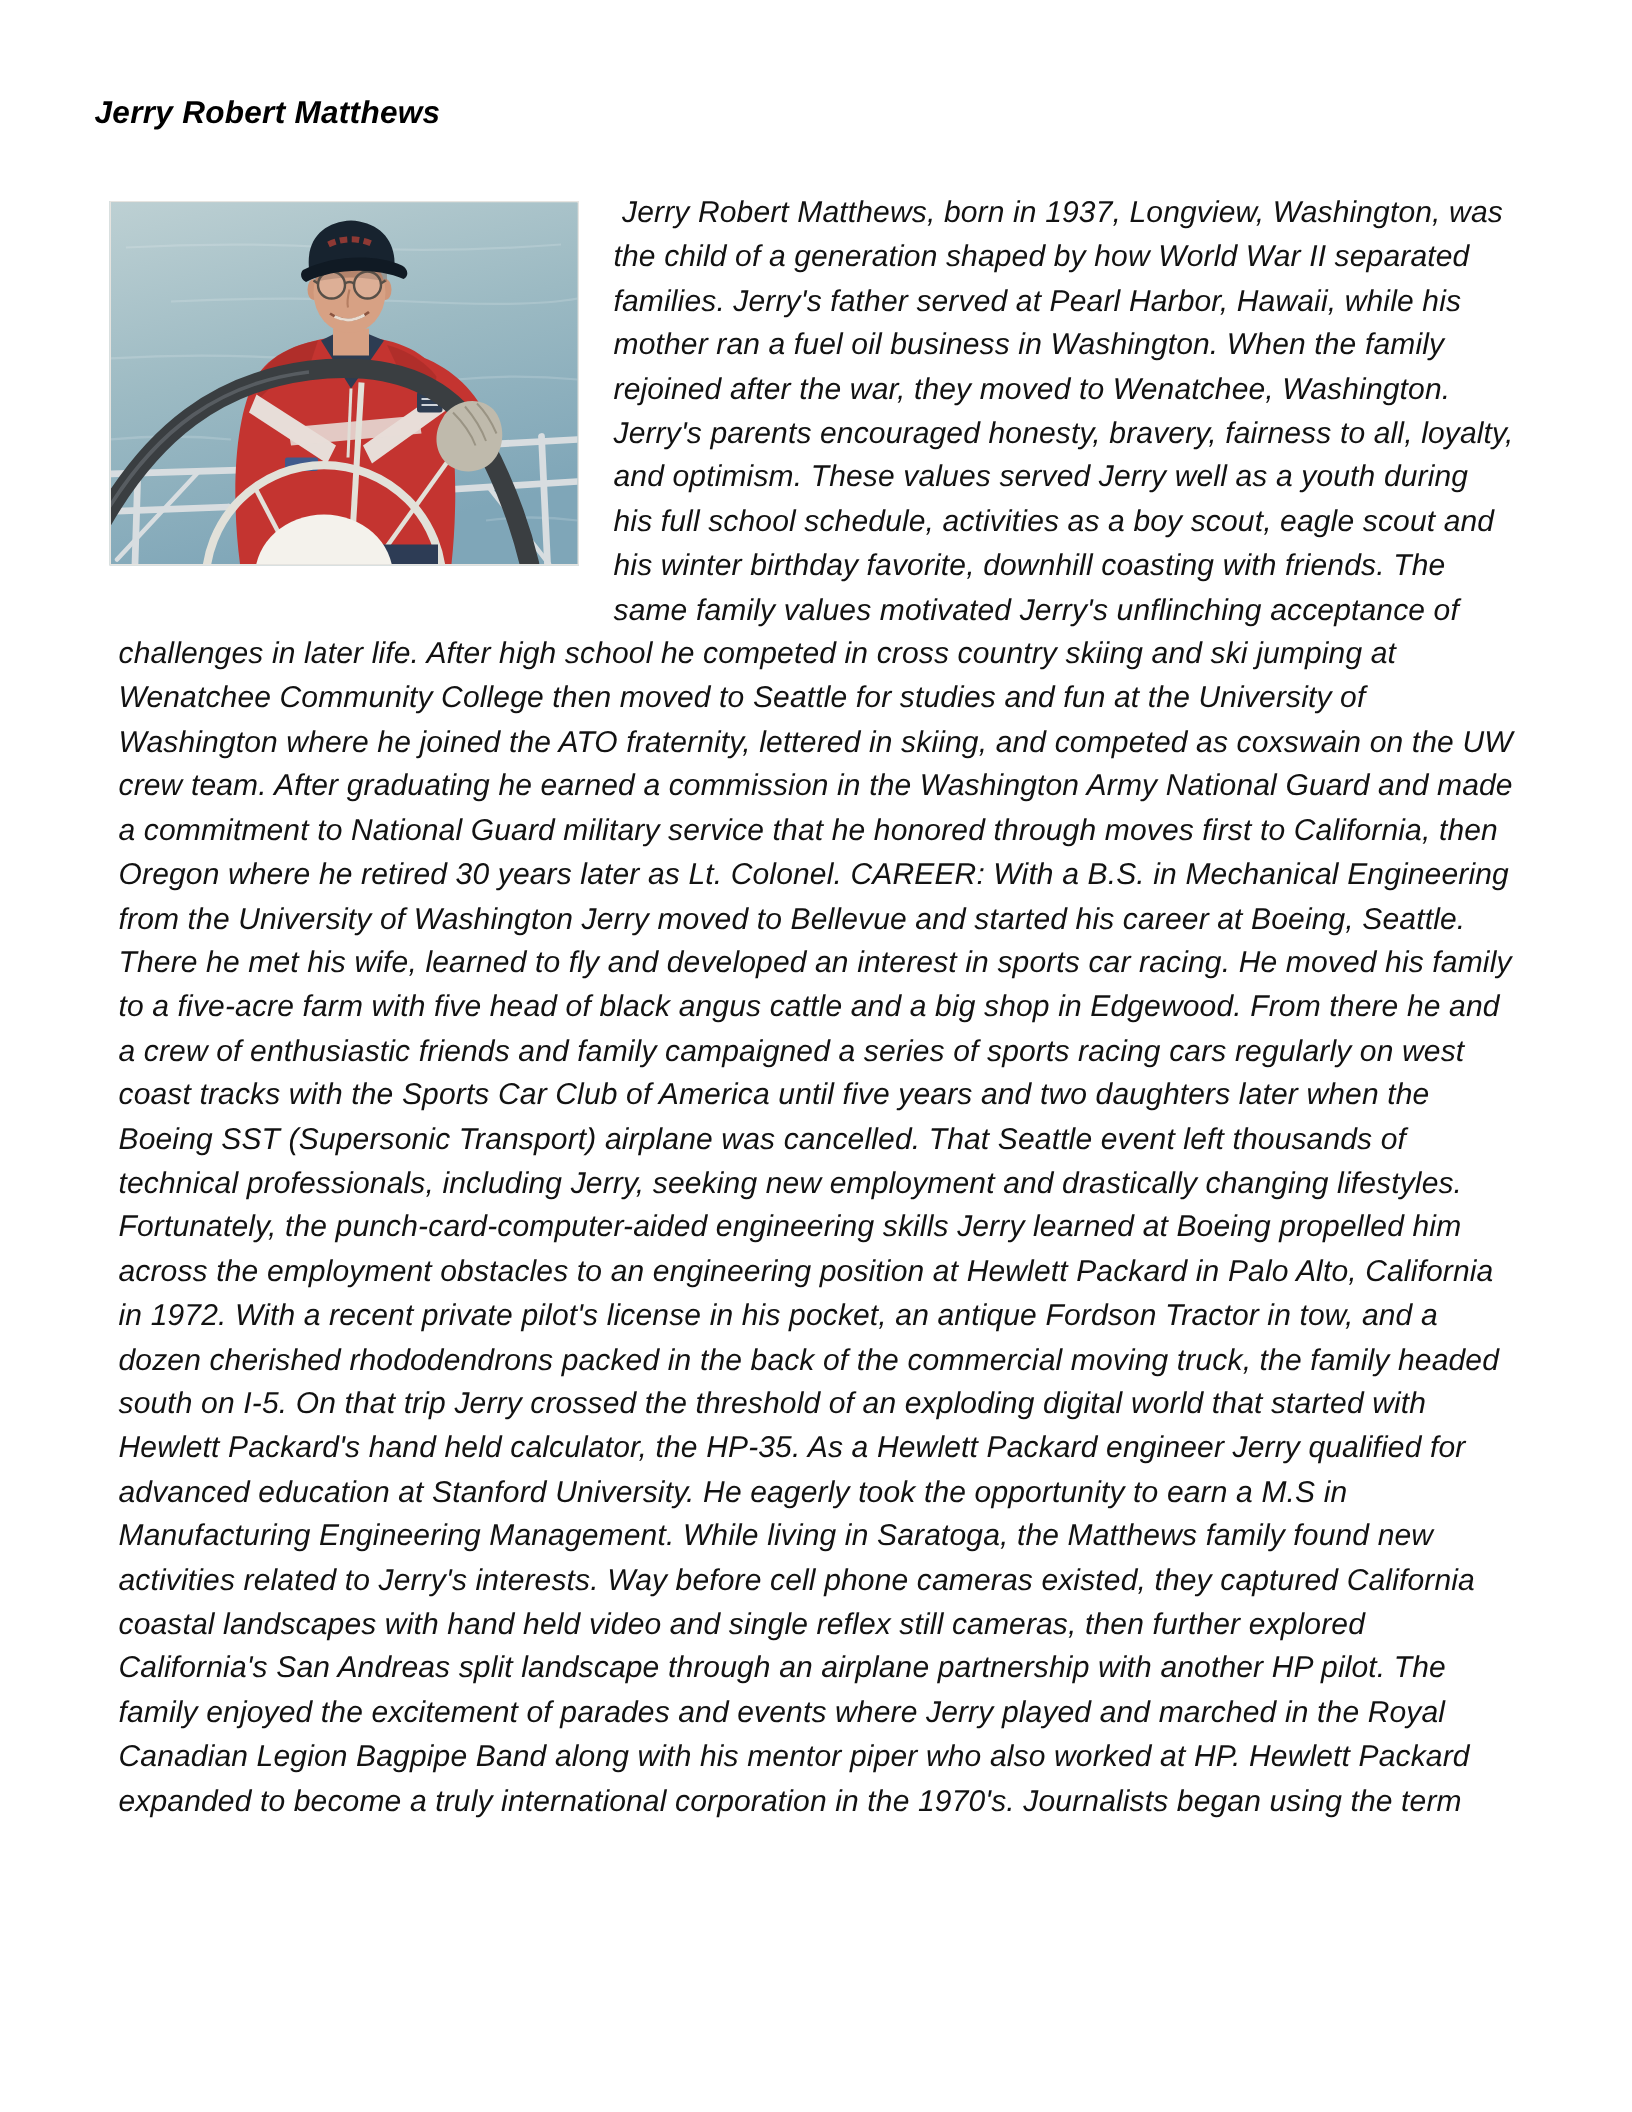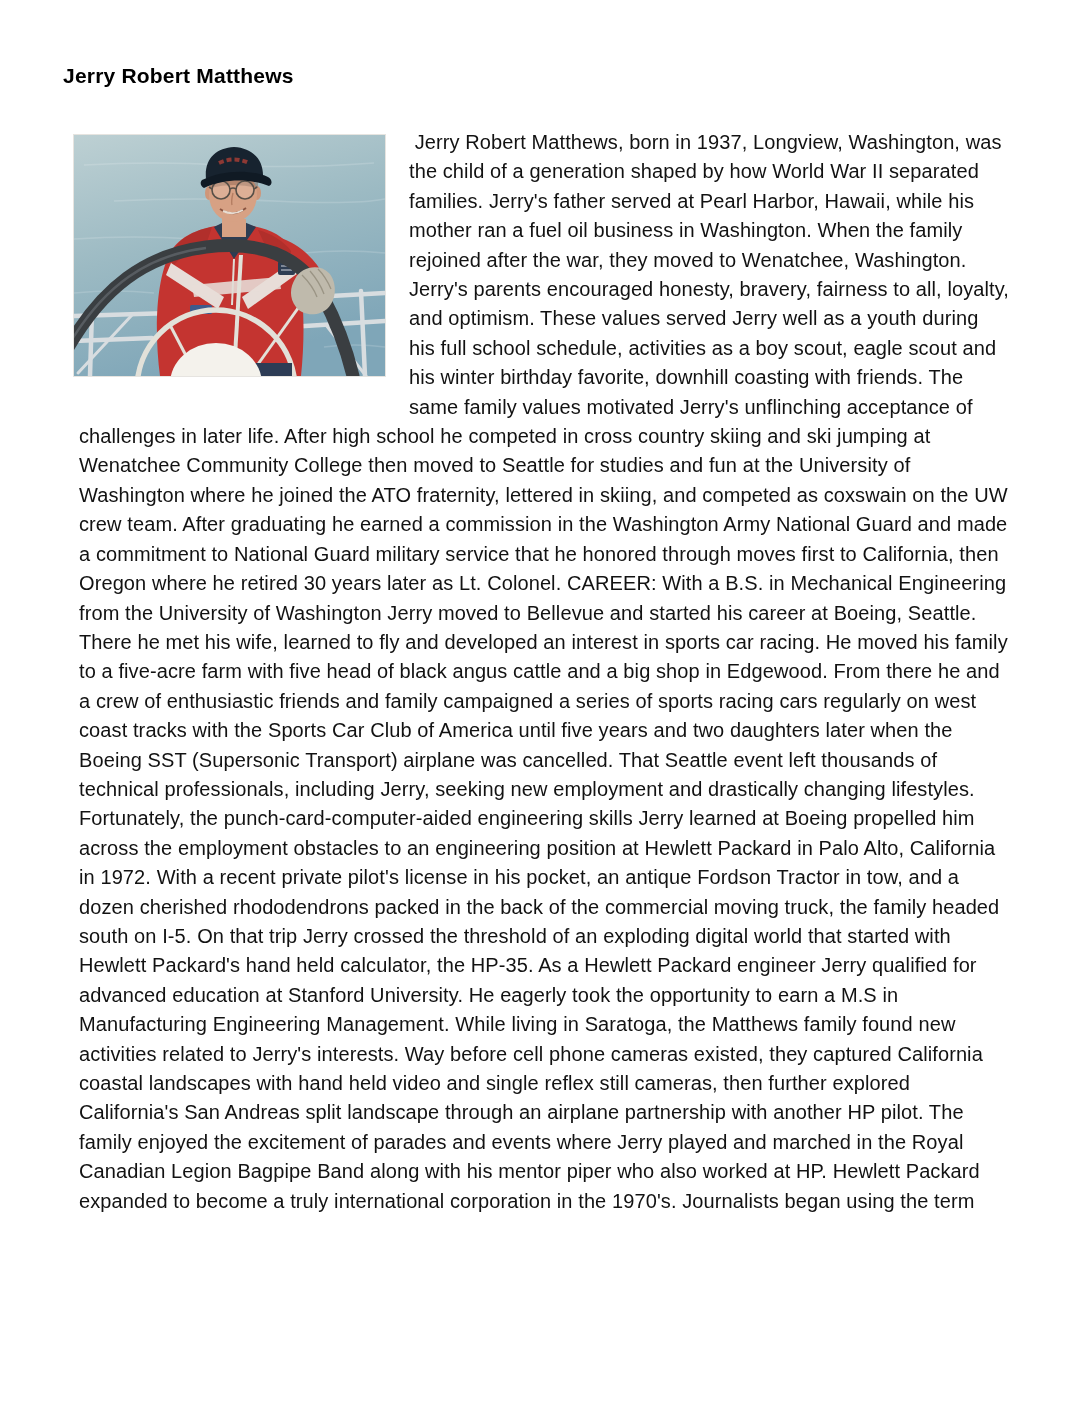--- a/index.html
+++ b/index.html
@@ -2,21 +2,21 @@
 <html><head>
 <meta charset="utf-8">
 <style>
   html, body { margin: 0; padding: 0; background: #ffffff; }
   body {
     width: 1088px; height: 1408px;
     font-family: "Liberation Sans", sans-serif;
     color: #121212;
     overflow: hidden;
   }
-  .page { padding: 64px 63px 0 63px; }
+  .page { padding: 64px 63px 0 63px; font-style: italic; }
   .doc-title {
     font-size: 21px; font-weight: bold; color: #000;
     margin: 0 0 40px 0; letter-spacing: 0.2px;
     line-height: 24px;
   }
   .content { }
   .photo-float {
     float: left;
     width: 311px; height: 241px;
     margin: 6px 23px 22px 10px;

